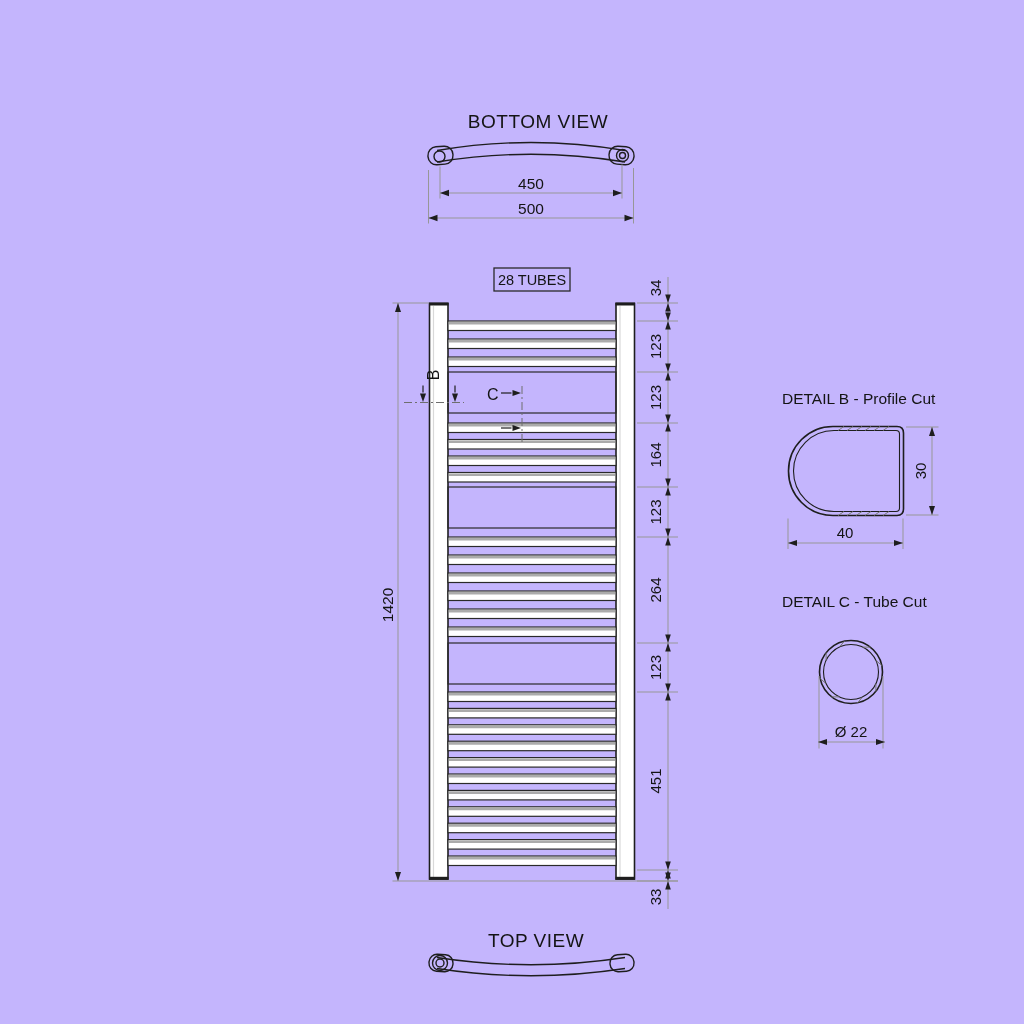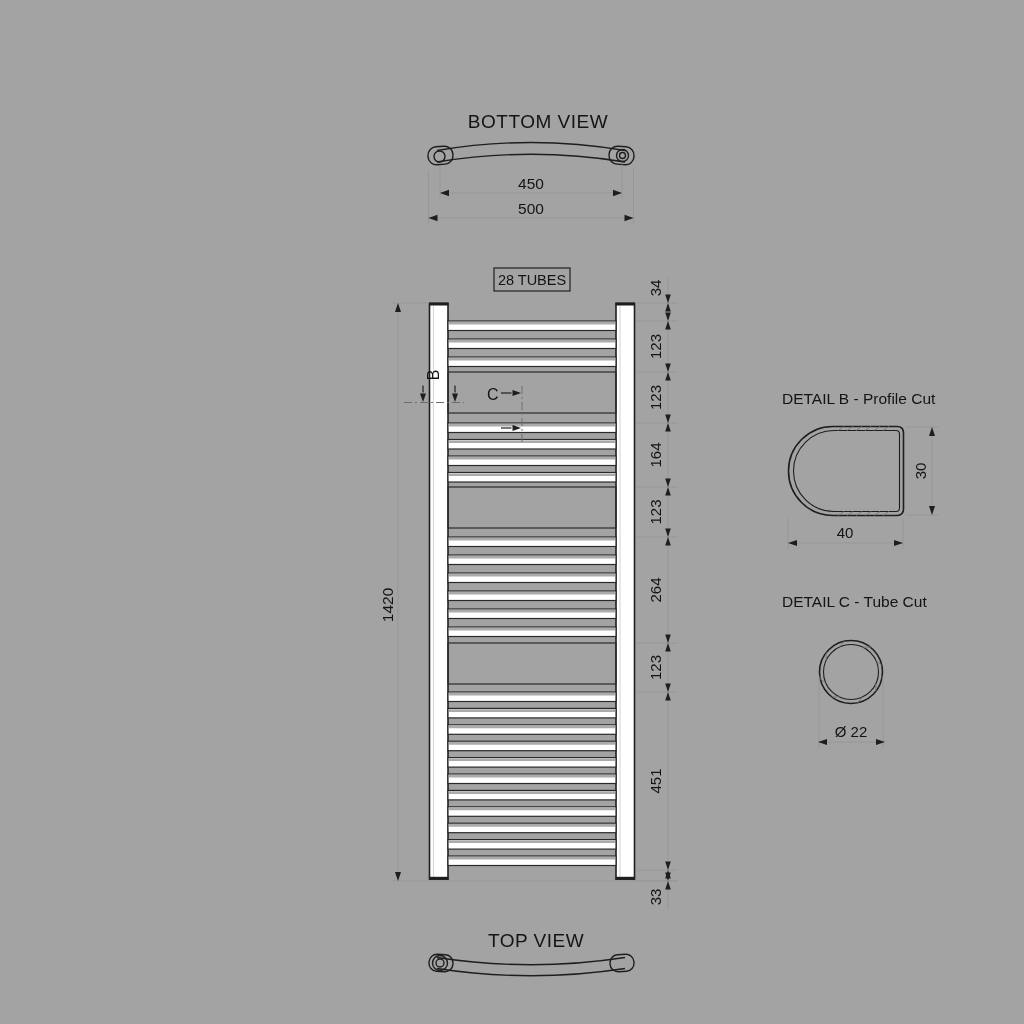--- a/index.html
+++ b/index.html
@@ -1,16 +1,16 @@
 <!DOCTYPE html>
 <html><head>
 <meta charset="utf-8">
 <style>
   html,body{margin:0;padding:0;background:#ffffff;}
-  .page{width:1024px;height:1024px;position:relative;background:#a3a3a3;overflow:hidden;
+  .page{width:1024px;height:1024px;position:relative;background:#c4b5fd;overflow:hidden;
         font-family:"Liberation Sans","DejaVu Sans",sans-serif;}
   svg text{fill:#141414;}
   .title-lg{font-size:19px;letter-spacing:.5px;}
   .title-md{font-size:15.5px;}
   .dim-txt{font-size:15.5px;}
   .dim-txt-sm{font-size:15px;}
   .sec-txt{font-size:16px;}
   .box-txt{font-size:14.5px;}
 </style>
 </head>

